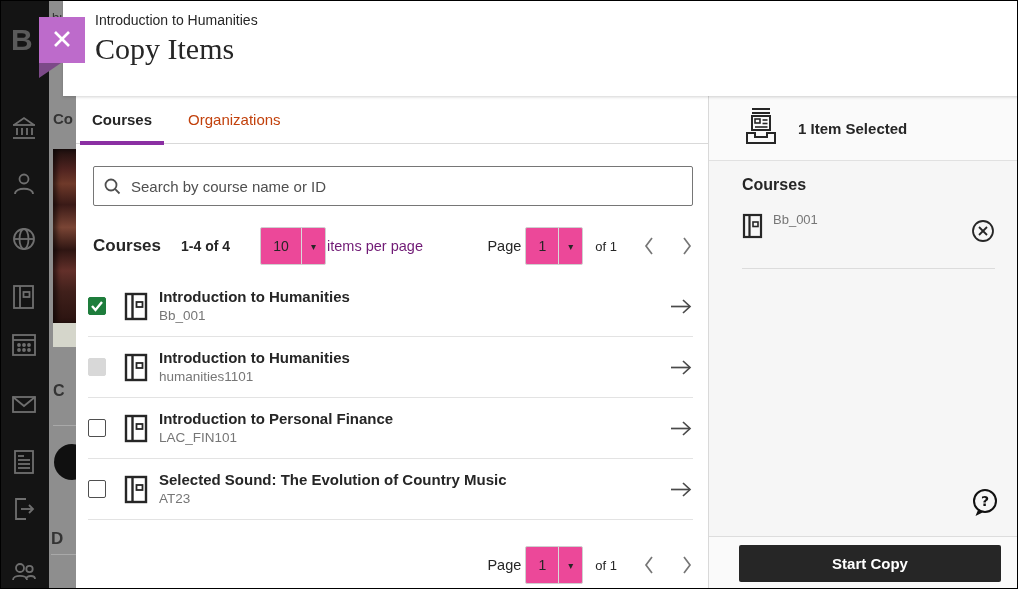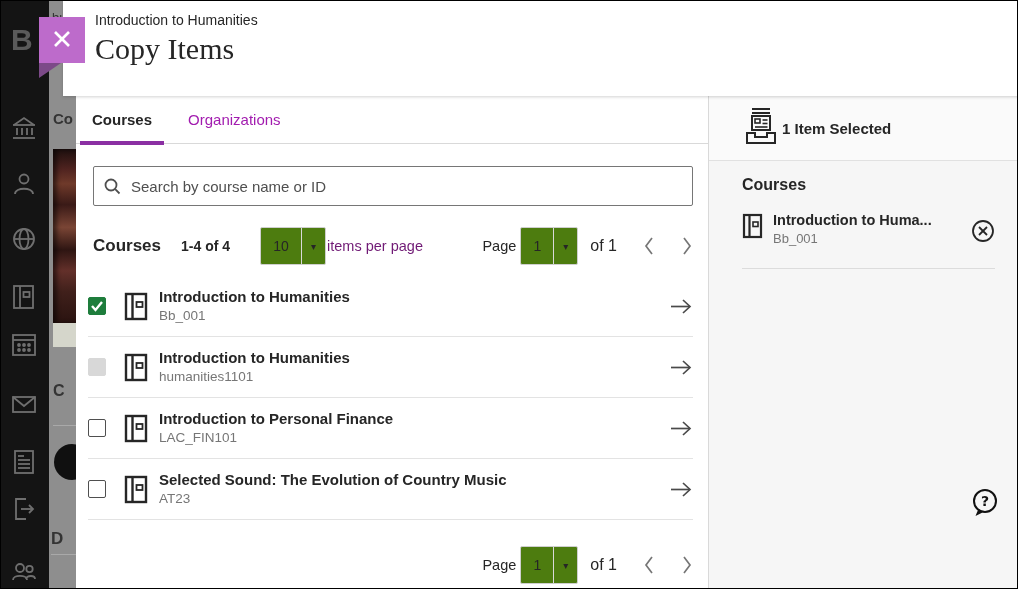--- a/index.html
+++ b/index.html
@@ -33,45 +33,45 @@
                 border-top:15px solid #7c4a88; border-right:22px solid transparent; }
 
   
   .panel-main { position:absolute; left:75px; top:95px; width:632px; height:494px; background:#fff; z-index:4; }
   .panel-right { position:absolute; left:707px; top:95px; width:311px; height:494px; background:#f6f6f6;
                  border-left:1px solid #d9d9d9; z-index:4; }
 
   
   .tabbar { position:absolute; left:0; top:0; right:0; height:48px; border-bottom:1px solid #d9d9d9;
             display:flex; align-items:center; padding-left:16px; gap:36px; }
-  .tab { position:relative; height:48px; display:flex; align-items:center; font-size:15px; color:#a21caf; cursor:pointer; }
+  .tab { position:relative; height:48px; display:flex; align-items:center; font-size:15px; color:#c2410c; cursor:pointer; }
   .tab.active { color:#262626; font-weight:bold; }
   .tab.active .tab-underline { position:absolute; left:-12px; right:-12px; bottom:-1px; height:4px; background:#8b2fa3; }
 
   
   .search-wrap { position:absolute; left:17px; top:70px; width:600px; height:40px; }
   .search-wrap input { width:100%; height:100%; border:1px solid #767676; border-radius:2px; background:#fff;
                        padding:0 10px 0 37px; font-size:15px; color:#262626; font-family:"Liberation Sans", sans-serif; }
   .search-wrap input::placeholder { color:#4f4f4f; opacity:1; }
   .search-ic { position:absolute; left:10px; top:11px; }
 
   
   .list-header { position:absolute; left:17px; right:15px; top:130px; height:40px; display:flex; align-items:center; }
   .lh-title { font-size:17px; font-weight:bold; color:#262626; margin-right:20px; }
   .lh-range { font-size:14px; font-weight:bold; color:#262626; margin-right:30px; }
-  .selbox { height:38px; background:#4d7c0f; border:1px solid #cfcfcf; border-radius:2px; display:flex; align-items:center; cursor:pointer; }
+  .selbox { height:38px; background:#ec4899; border:1px solid #cfcfcf; border-radius:2px; display:flex; align-items:center; cursor:pointer; }
   .selbox .val { font-size:14px; color:#262626; text-align:center; }
   .selbox .caret { width:24px; display:flex; align-items:center; justify-content:center; border-left:1px solid #d9d9d9;
                    align-self:stretch; font-size:10px; color:#262626; }
   .psize .val { width:40px; }
   .ppage .val { width:32px; }
   .lh-per { font-size:14.5px; color:#701a75; margin-left:1px; }
   .pager { display:flex; align-items:center; margin-left:auto; }
   .pager .plabel { font-size:14.5px; color:#262626; margin-right:4px; }
-  .pager .pof { font-size:16px; color:#262626; margin-left:12px; }
+  .pager .pof { font-size:13px; color:#262626; margin-left:12px; }
   .chev { background:none; border:none; cursor:pointer; padding:0 0 0 26px; display:flex; align-items:center; }
   .bottom-pager { position:absolute; right:15px; top:450px; height:38px; display:flex; align-items:center; }
 
   
   .rows { position:absolute; left:12px; right:15px; top:180px; }
   .row { position:relative; height:61px; border-bottom:1px solid #e3e3e3; display:flex; align-items:center; }
   .cbx { width:18px; height:18px; border:1px solid #4f4f4f; border-radius:2px; background:#fff; flex:0 0 auto;
          display:flex; align-items:center; justify-content:center; cursor:pointer; }
   .cbx svg { visibility:hidden; }
   .cbx.checked { background:#1e7d3c; border-color:#1e7d3c; }
@@ -79,21 +79,21 @@
   .cbx.disabled { background:#d8d8d8; border-color:#d8d8d8; }
   .course-ic { margin-left:18px; flex:0 0 auto; display:flex; }
   .row-text { margin-left:11px; overflow:hidden; }
   .row-title { font-size:15px; font-weight:bold; color:#262626; line-height:20px; }
   .row-id { font-size:13.5px; color:#767676; line-height:18px; }
   .row-arrow { margin-left:auto; background:none; border:none; cursor:pointer; display:flex; padding:0; }
 
   
   .sel-summary { position:absolute; left:0; right:0; top:0; height:65px; background:#fafafa;
                  border-bottom:1px solid #e1e1e1; display:flex; align-items:center; padding-left:35px; }
-  .sel-summary .lbl { font-size:15px; font-weight:bold; color:#262626; margin-left:4px; }
+  .sel-summary .lbl { font-size:15px; font-weight:bold; color:#262626; margin-left:20px; }
   .rp-heading { position:absolute; left:33px; top:80px; font-size:16px; font-weight:bold; color:#262626; }
   .sel-item { position:absolute; left:33px; right:24px; top:115px; height:55px; display:flex; align-items:flex-start; }
   .sel-item .course-ic { margin-left:0; margin-top:2px; }
   .sel-text { margin-left:10px; overflow:hidden; }
   .sel-title { font-size:14.5px; font-weight:bold; color:#262626; line-height:19px; white-space:nowrap; }
   .sel-id { font-size:13px; color:#767676; line-height:18px; }
   .remove-btn { margin-left:auto; background:none; border:none; cursor:pointer; padding:0; margin-top:8px; display:flex; }
   .sel-div { position:absolute; left:33px; right:24px; top:172px; height:1px; background:#dcdcdc; }
   .help-btn { position:absolute; right:20px; top:392px; background:none; border:none; cursor:pointer; padding:0; display:flex; }
   .rp-footer { position:absolute; left:0; right:0; bottom:0; height:54px; background:#fafafa; border-top:1px solid #ddd; }
@@ -404,21 +404,20 @@
 
     <div class="sel-item">
       <span class="course-ic">
         <svg width="21" height="26">
             <rect x="2" y="2" width="17" height="22" stroke="#262626" stroke-width="2.2" fill="none"></rect>
             <line x1="7.5" y1="2" x2="7.5" y2="24" stroke="#262626" stroke-width="2.2"></line>
             <rect x="11" y="9" width="5" height="4.5" stroke="#262626" stroke-width="1.6" fill="none"></rect>
           </svg>
       </span>
       <span class="sel-text">
-        <div class="sel-title">Introduction to Huma...</div>
         <div class="sel-id">Bb_001</div>
       </span>
       <button class="remove-btn">
         <span>
           <svg width="24" height="24">
               <circle cx="12" cy="12" r="10" stroke="#262626" stroke-width="1.8" fill="none"></circle>
               <line x1="8" y1="8" x2="16" y2="16" stroke="#262626" stroke-width="1.8"></line>
               <line x1="16" y1="8" x2="8" y2="16" stroke="#262626" stroke-width="1.8"></line>
             </svg>
         </span>
@@ -429,15 +428,18 @@
     <button class="help-btn">
       <span>
         <svg width="28" height="29">
           <circle cx="14" cy="13" r="11" stroke="#111" stroke-width="2" fill="none"></circle>
           <path d="M7 22 L4.5 28 L11.5 24.5 Z" fill="#111"></path>
           <text x="14" y="18" text-anchor="middle" font-size="14" font-weight="bold" fill="#111" font-family="DejaVu Sans, sans-serif">?</text>
         </svg>
       </span>
     </button>
 
+    <div class="rp-footer">
+      <button class="start-btn">Start Copy</button>
+    </div>
   </div>
 
 </div>
 
 </body></html>

